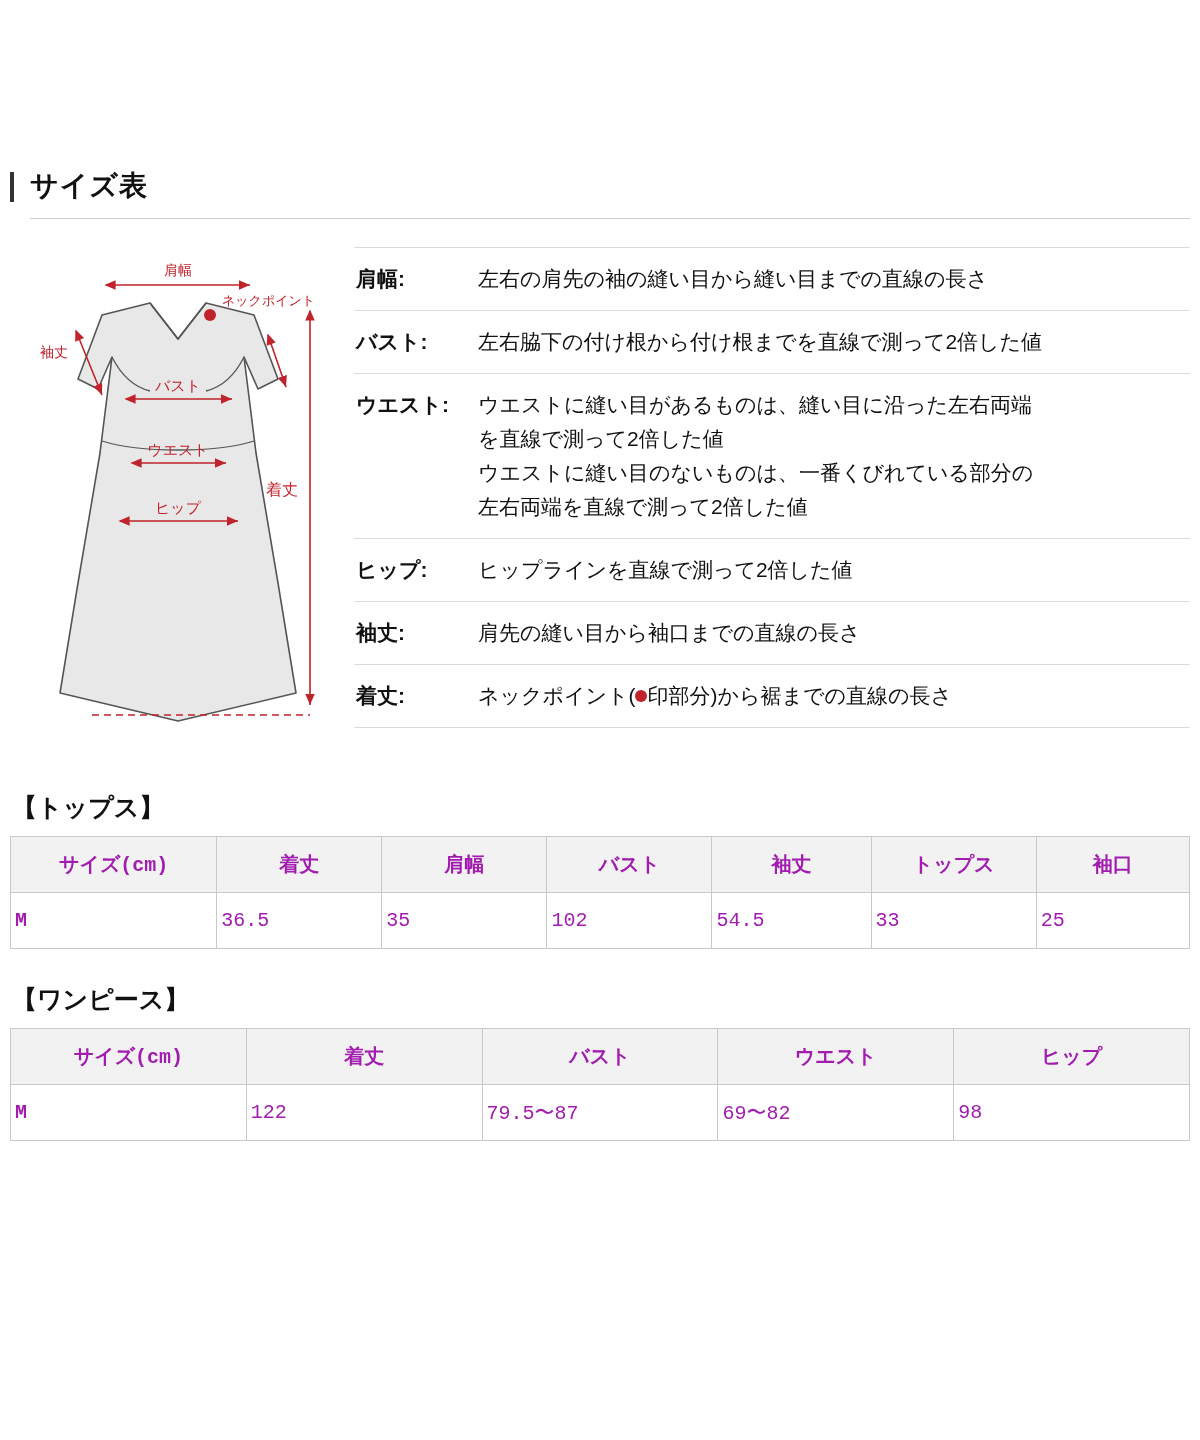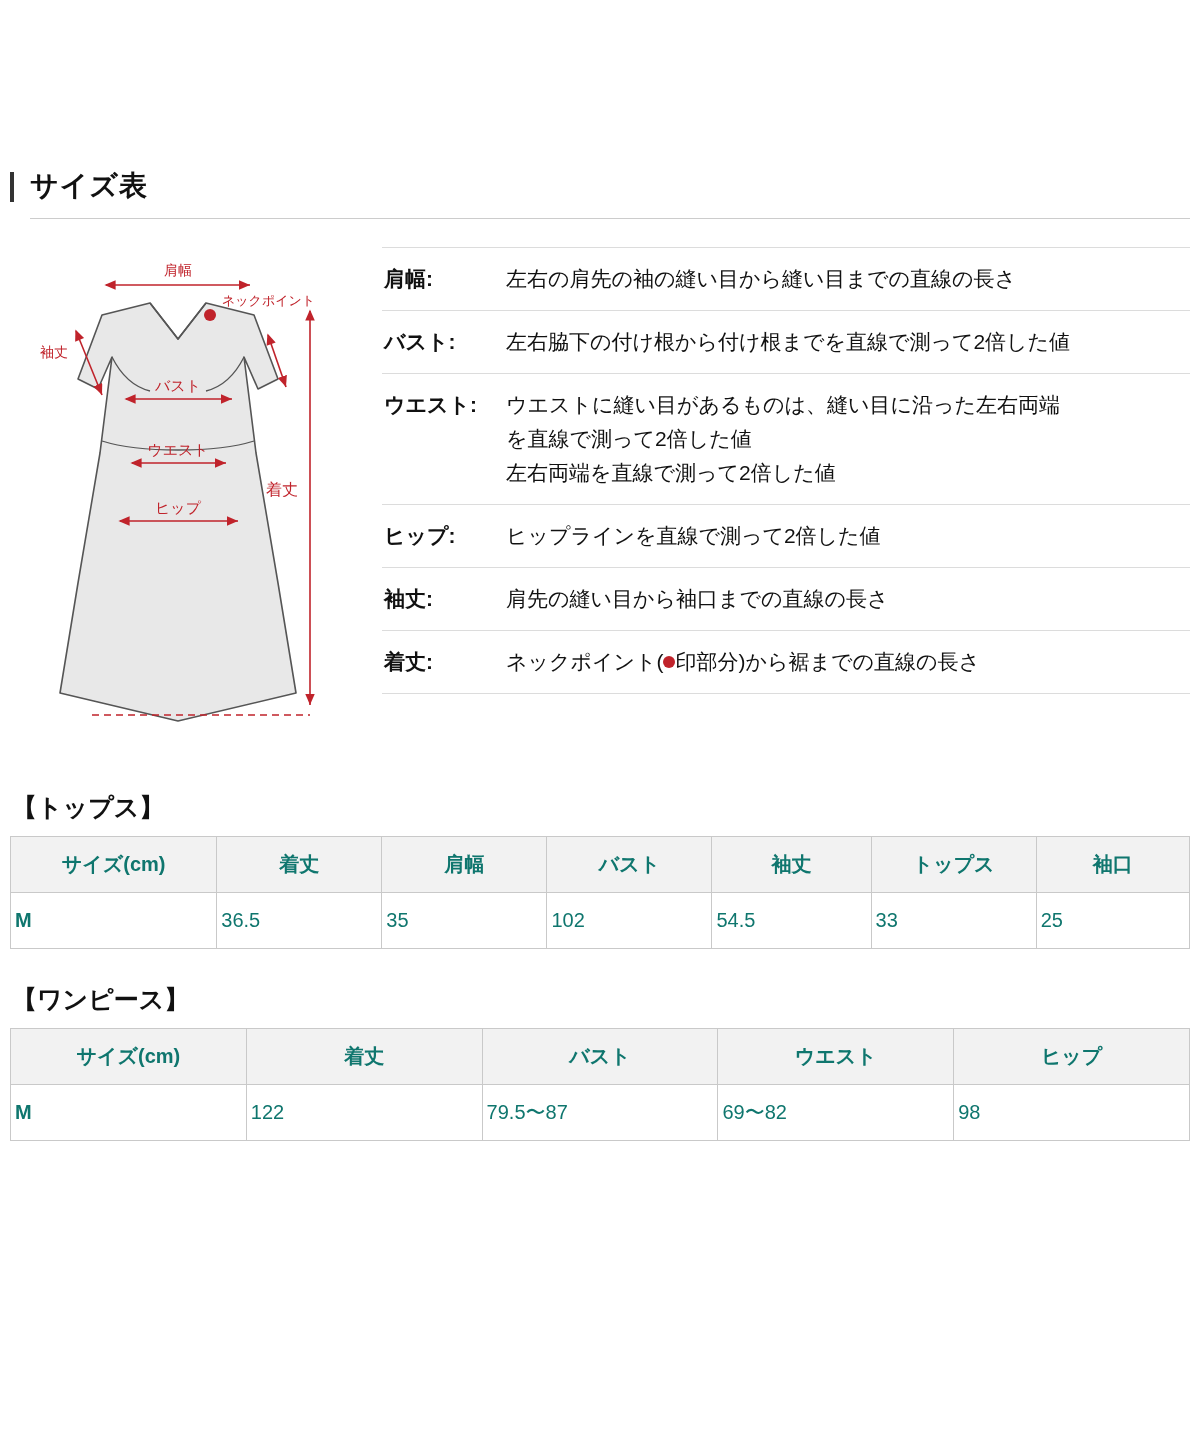--- a/index.html
+++ b/index.html
@@ -54,21 +54,20 @@
     align-items: flex-start;
   }
   .figure {
     width: 340px;
     flex: 0 0 340px;
     padding-top: 6px;
   }
   .defs {
     flex: 1 1 auto;
     padding-left: 4px;
-    margin-left: 28px;
   }
   .def-row {
     display: flex;
     align-items: flex-start;
     border-bottom: 1px solid #dcdcdc;
     padding: 14px 2px 14px 2px;
   }
   .def-row:first-child { border-top: 1px solid #dcdcdc; }
   .def-term {
     flex: 0 0 122px;
@@ -103,21 +102,22 @@
   table.size {
     width: 100%;
     border-collapse: collapse;
     table-layout: fixed;
   }
   table.size th, table.size td {
     border: 1px solid #c9c9c9;
     font-size: 20px;
     height: 56px;
     padding: 0 4px;
-    color: #0f766e;
+    color: #a21caf;
+    font-family: Liberation Mono, monospace;
   }
   table.size thead th {
     background: #f2f2f2;
     font-weight: 700;
   }
   table.size tbody td {
     background: #ffffff;
     font-weight: 400;
   }
   table.size tbody td.rowhead {
@@ -204,20 +204,21 @@
         <div class="def-desc">
           <span class="line">左右脇下の付け根から付け根までを直線で測って2倍した値</span>
         </div>
       </div>
 
       <div class="def-row">
         <div class="def-term">ウエスト:</div>
         <div class="def-desc">
           <span class="line">ウエストに縫い目があるものは、縫い目に沿った左右両端</span>
           <span class="line">を直線で測って2倍した値</span>
+          <span class="line">ウエストに縫い目のないものは、一番くびれている部分の</span>
           <span class="line">左右両端を直線で測って2倍した値</span>
         </div>
       </div>
 
       <div class="def-row">
         <div class="def-term">ヒップ:</div>
         <div class="def-desc">
           <span class="line">ヒップラインを直線で測って2倍した値</span>
         </div>
       </div>

